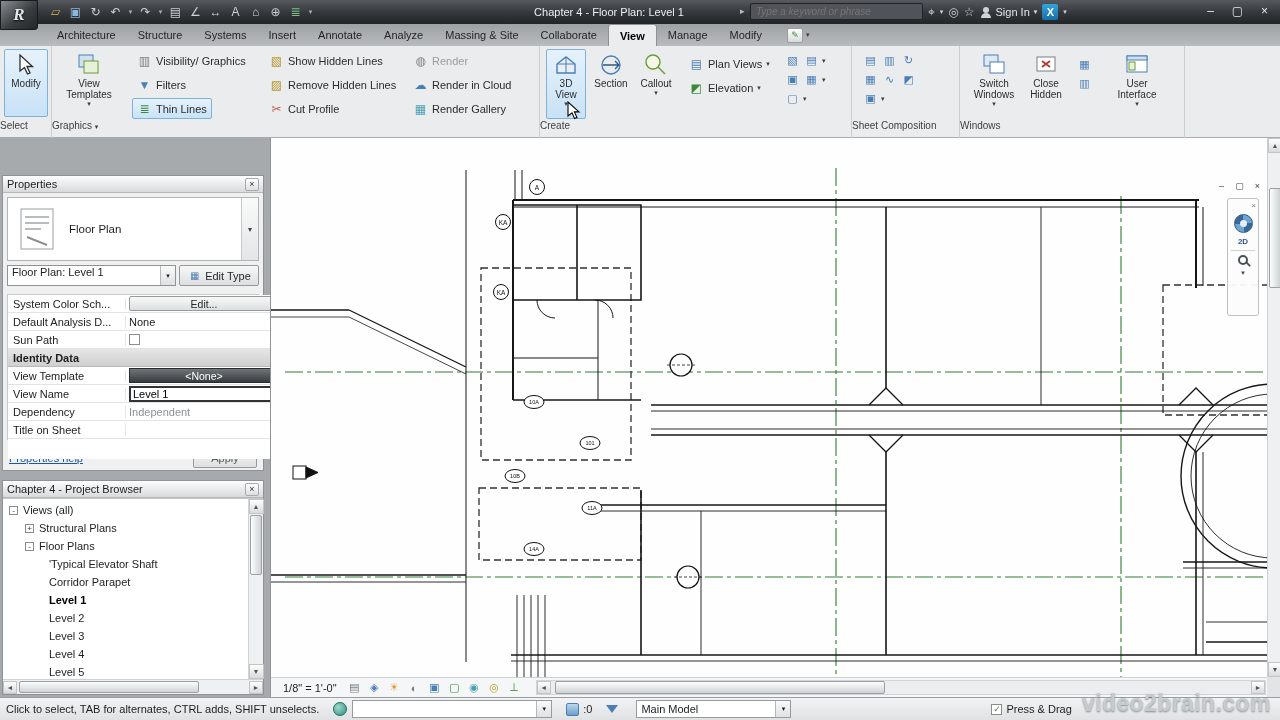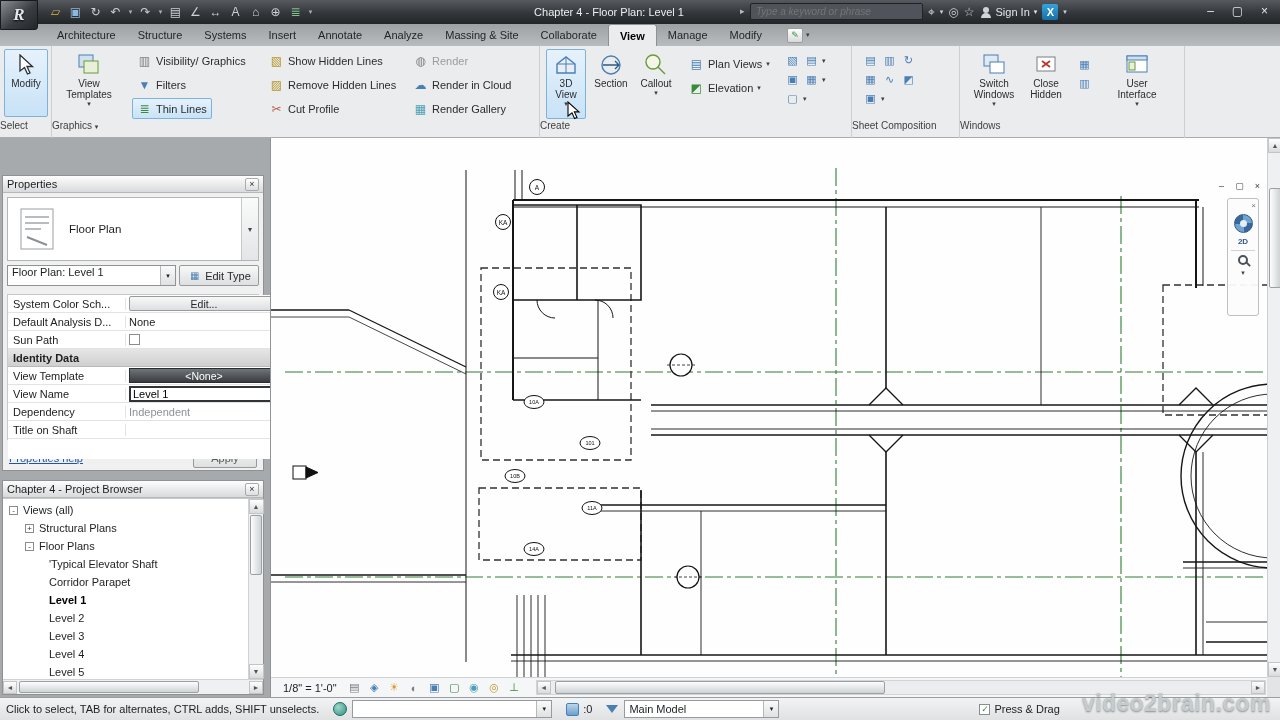--- a/index.html
+++ b/index.html
@@ -458,21 +458,21 @@
           <div class="pname">View Name</div>
           <div class="pval">
               <input class="edit-focus" value="Level 1" style="">
             </div>
         </div>
         <div class="prow">
           <div class="pname">Dependency</div>
           <div class="pval dim">Independent</div>
         </div>
         <div class="prow">
-          <div class="pname">Title on Shaft</div>
+          <div class="pname">Title on Sheet</div>
           <div class="pval"></div>
         </div>
         <div class="prow" style="border-bottom:none;height:20px">
           <div class="pname"></div>
             <div class="pval"></div>
         </div>
       </div>
       <div class="sb-v">
         <span class="sb-btn">▲</span>
         <span class="sb-thumb" style="top:16px;height:46px"></span>
@@ -687,21 +687,21 @@
 <div id="statusbar">
   <span id="hint">Click to select, TAB for alternates, CTRL adds, SHIFT unselects.</span>
   <span class="globe" style="margin-left:14px"></span>
   <div class="st-combo" style="width:200px;margin-left:5px">
     <span style="flex:1"></span>
       <span class="cdd">▾</span>
   </div>
   <span class="doicon" style="margin-left:14px"></span>
   <span style="margin-left:4px">:0</span>
   <span class="funnel" style="margin-left:14px"></span>
-  <div class="st-combo" style="width:155px;margin-left:6px">
+  <div class="st-combo" style="width:155px;margin-left:18px">
     <span style="flex:1;padding:0 4px">Main Model</span>
     <span class="cdd">▾</span>
   </div>
   <span id="pressdrag" style="margin-left:200px">
     <span class="cb" style="color:#3b8a3b">✓</span>
     <span>Press &amp; Drag</span>
   </span>
 </div>
 
 <div id="watermark">video2brain.com</div>

